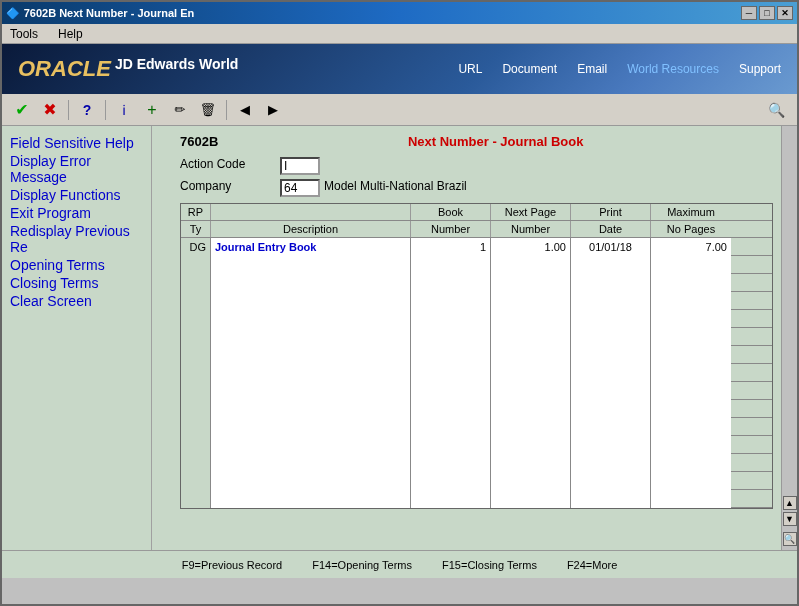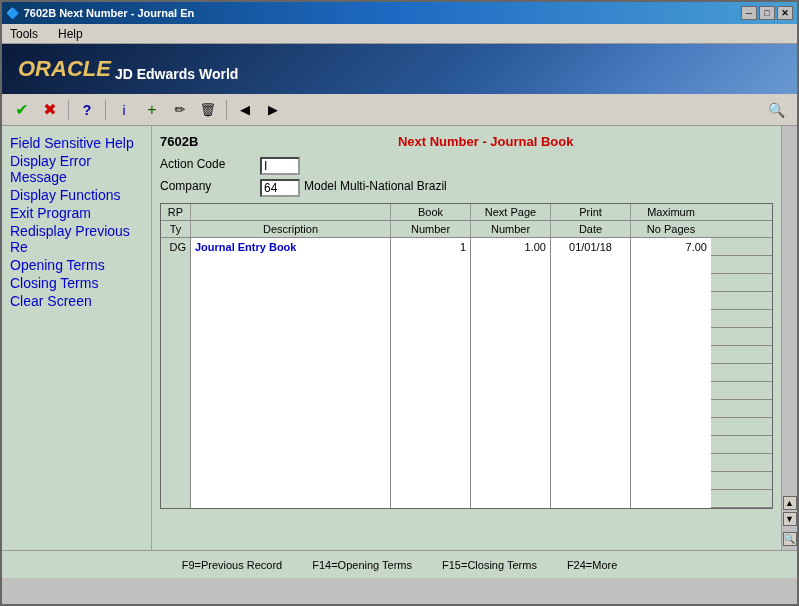--- a/index.html
+++ b/index.html
@@ -46,21 +46,21 @@
 
     
     #oracle-header {
       background: linear-gradient(135deg, #0a1a3a 0%, #1a3a6a 30%, #2a5a9a 60%, #4a7abf 80%, #6a9ad0 100%);
       height: 50px;
       display: flex;
       align-items: center;
       justify-content: space-between;
       padding: 0 16px;
     }
-    #oracle-logo { color: white; font-size: 20px; font-weight: bold; display: flex; align-items: flex-end; gap: 4px; }
+    #oracle-logo { color: white; font-size: 20px; font-weight: bold; display: flex; align-items: flex-start; gap: 4px; }
     #header-nav { display: flex; gap: 20px; }
     .header-nav-item { color: white; font-size: 12px; cursor: pointer; }
     #world-resources { color: #80c0ff; }
 
     
     #toolbar {
       background: #d4d0c8;
       height: 32px;
       display: flex;
       align-items: center;
@@ -95,20 +95,21 @@
       padding: 1px 4px;
       font-size: 14px;
     }
 
     
     #content {
       flex: 1;
       background: #c8d8c8;
       padding: 8px;
       overflow: hidden;
+      margin-left: 20px;
     }
 
     
     #form-header {
       display: flex;
       justify-content: space-between;
       align-items: center;
       margin-bottom: 8px;
     }
     #form-id { font-weight: bold; font-size: 13px; }
@@ -208,20 +209,27 @@
 
 <div id="menu-bar">
   <span class="menu-item">Tools</span>
   <span class="menu-item">Help</span>
 </div>
 
 <div id="oracle-header">
   <div id="oracle-logo">
     <span style="color:#e8c060; font-style:italic; font-size:22px; font-weight:bold;">ORACLE</span>
     <span style="color:white; font-size:14px;">JD Edwards World</span>
+  </div>
+  <div id="header-nav">
+    <span class="header-nav-item">URL</span>
+    <span class="header-nav-item">Document</span>
+    <span class="header-nav-item">Email</span>
+    <span class="header-nav-item" id="world-resources">World Resources</span>
+    <span class="header-nav-item">Support</span>
   </div>
 </div>
 
 <div id="toolbar">
   <div class="toolbar-btn" title="OK">
     <span class="check-icon">✔</span>
   </div>
   <div class="toolbar-btn" title="Cancel">
     <span class="x-icon">✖</span>
   </div>

